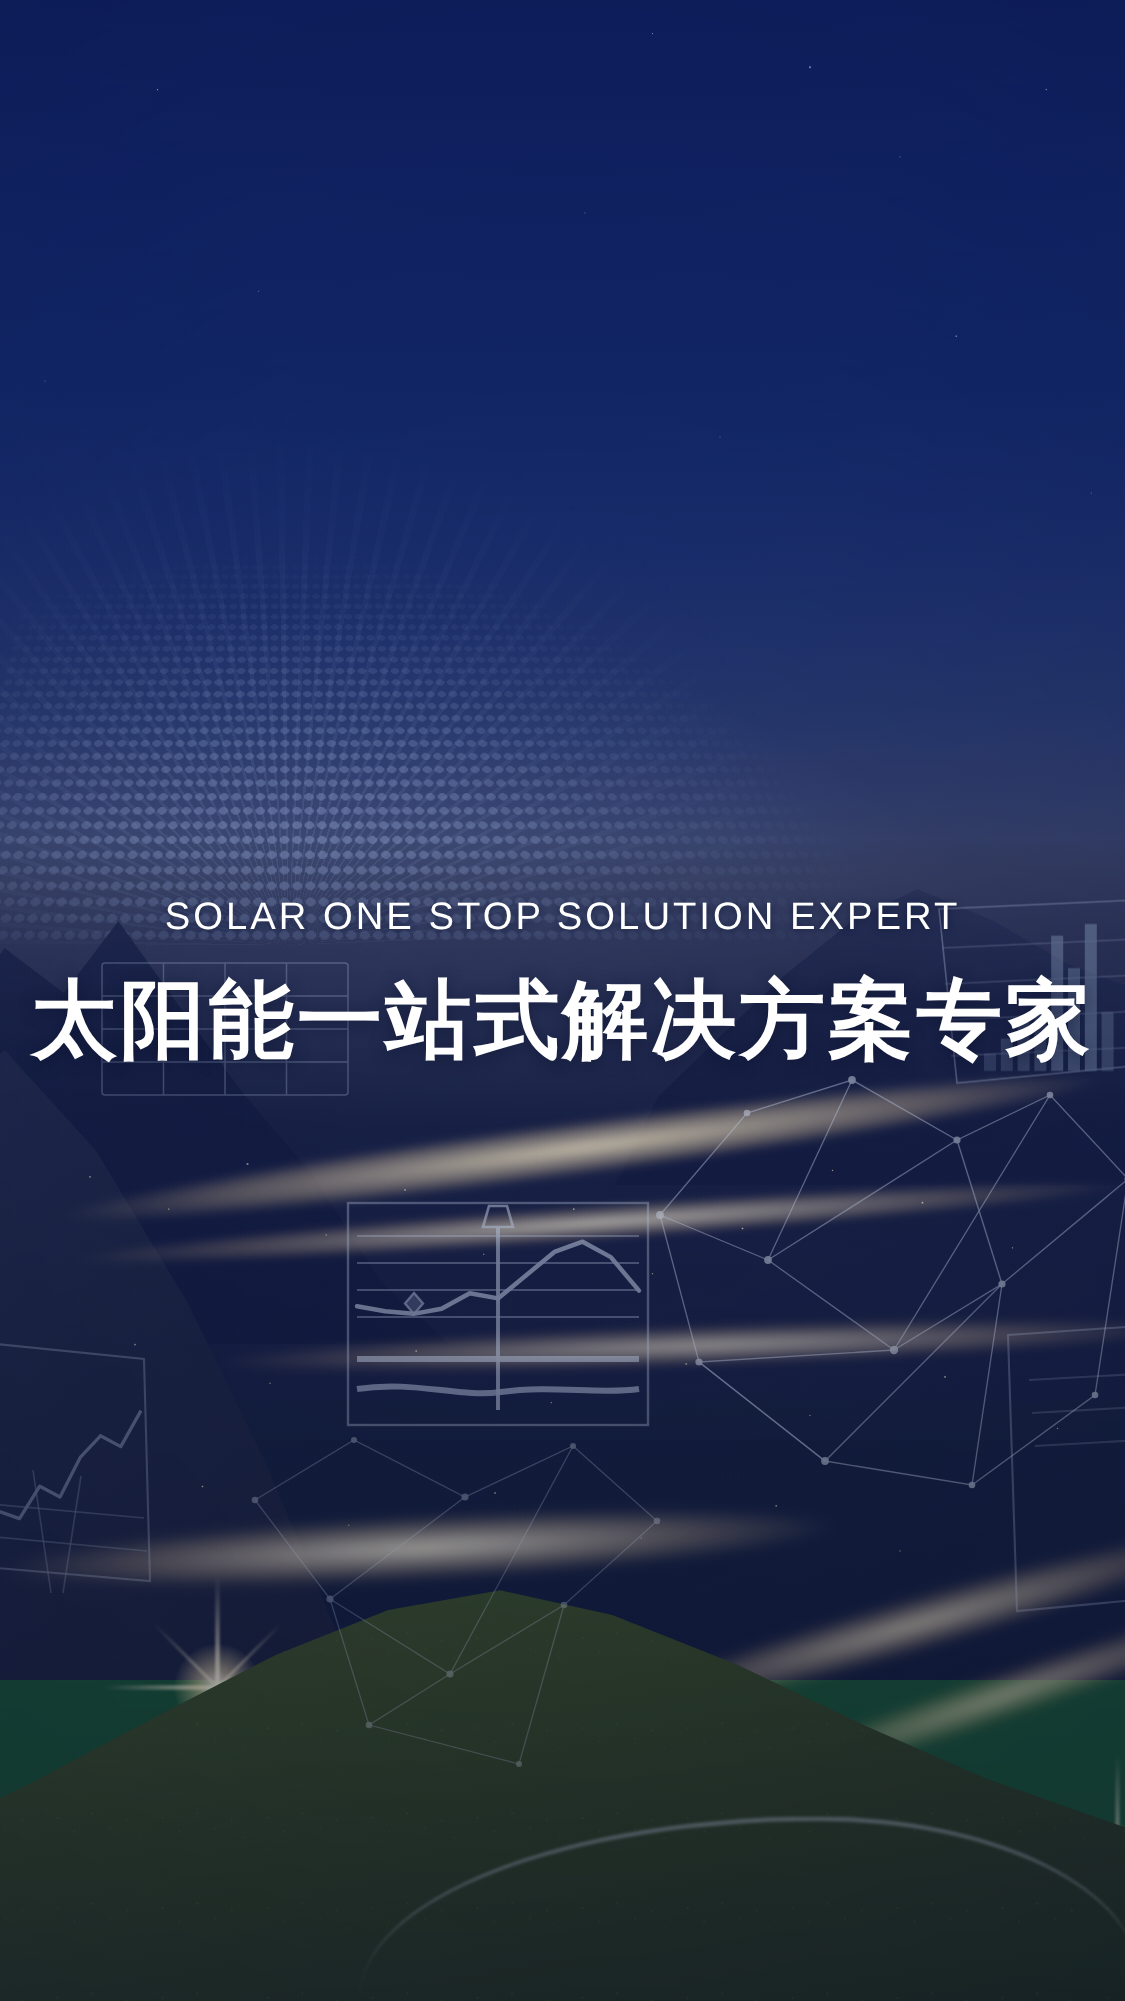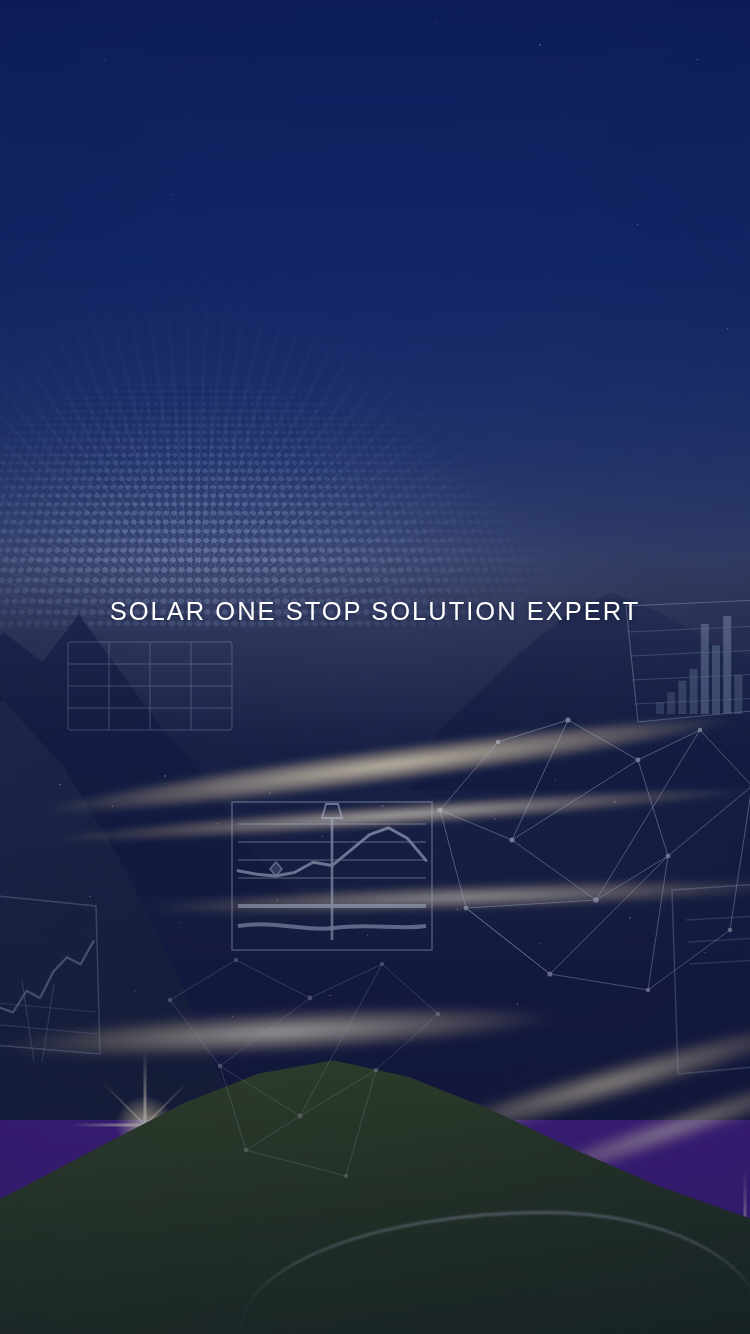--- a/index.html
+++ b/index.html
@@ -3,21 +3,21 @@
 <meta charset="utf-8">
 <title>Solar Hero Banner</title>
 <style>
   html,body{margin:0;padding:0;background:#000;}
   body{font-family:"Liberation Sans","DejaVu Sans",sans-serif;}
 
   .stage{
     position:relative;
     width:750px;height:1334px;
     overflow:hidden;
-    background:#4c1d95;
+    background:#14532d;
   }
   .layer{position:absolute;inset:0;pointer-events:none;}
 
   
   .sky{
     background:
       linear-gradient(180deg,
         #0d1f63 0%,
         #102468 14%,
         #12286c 28%,
@@ -482,15 +482,16 @@
           <circle cx="196" cy="236" r="2"></circle>
       </g>
     </svg>
   </div>
 
   <div class="layer tint"></div>
   <div class="layer tint2"></div>
 
   <div class="copy">
     <p class="eyebrow">SOLAR ONE STOP SOLUTION EXPERT</p>
+    <h1 class="headline">太阳能一站式解决方案专家</h1>
   </div>
 
 </div>
 
 </body></html>

